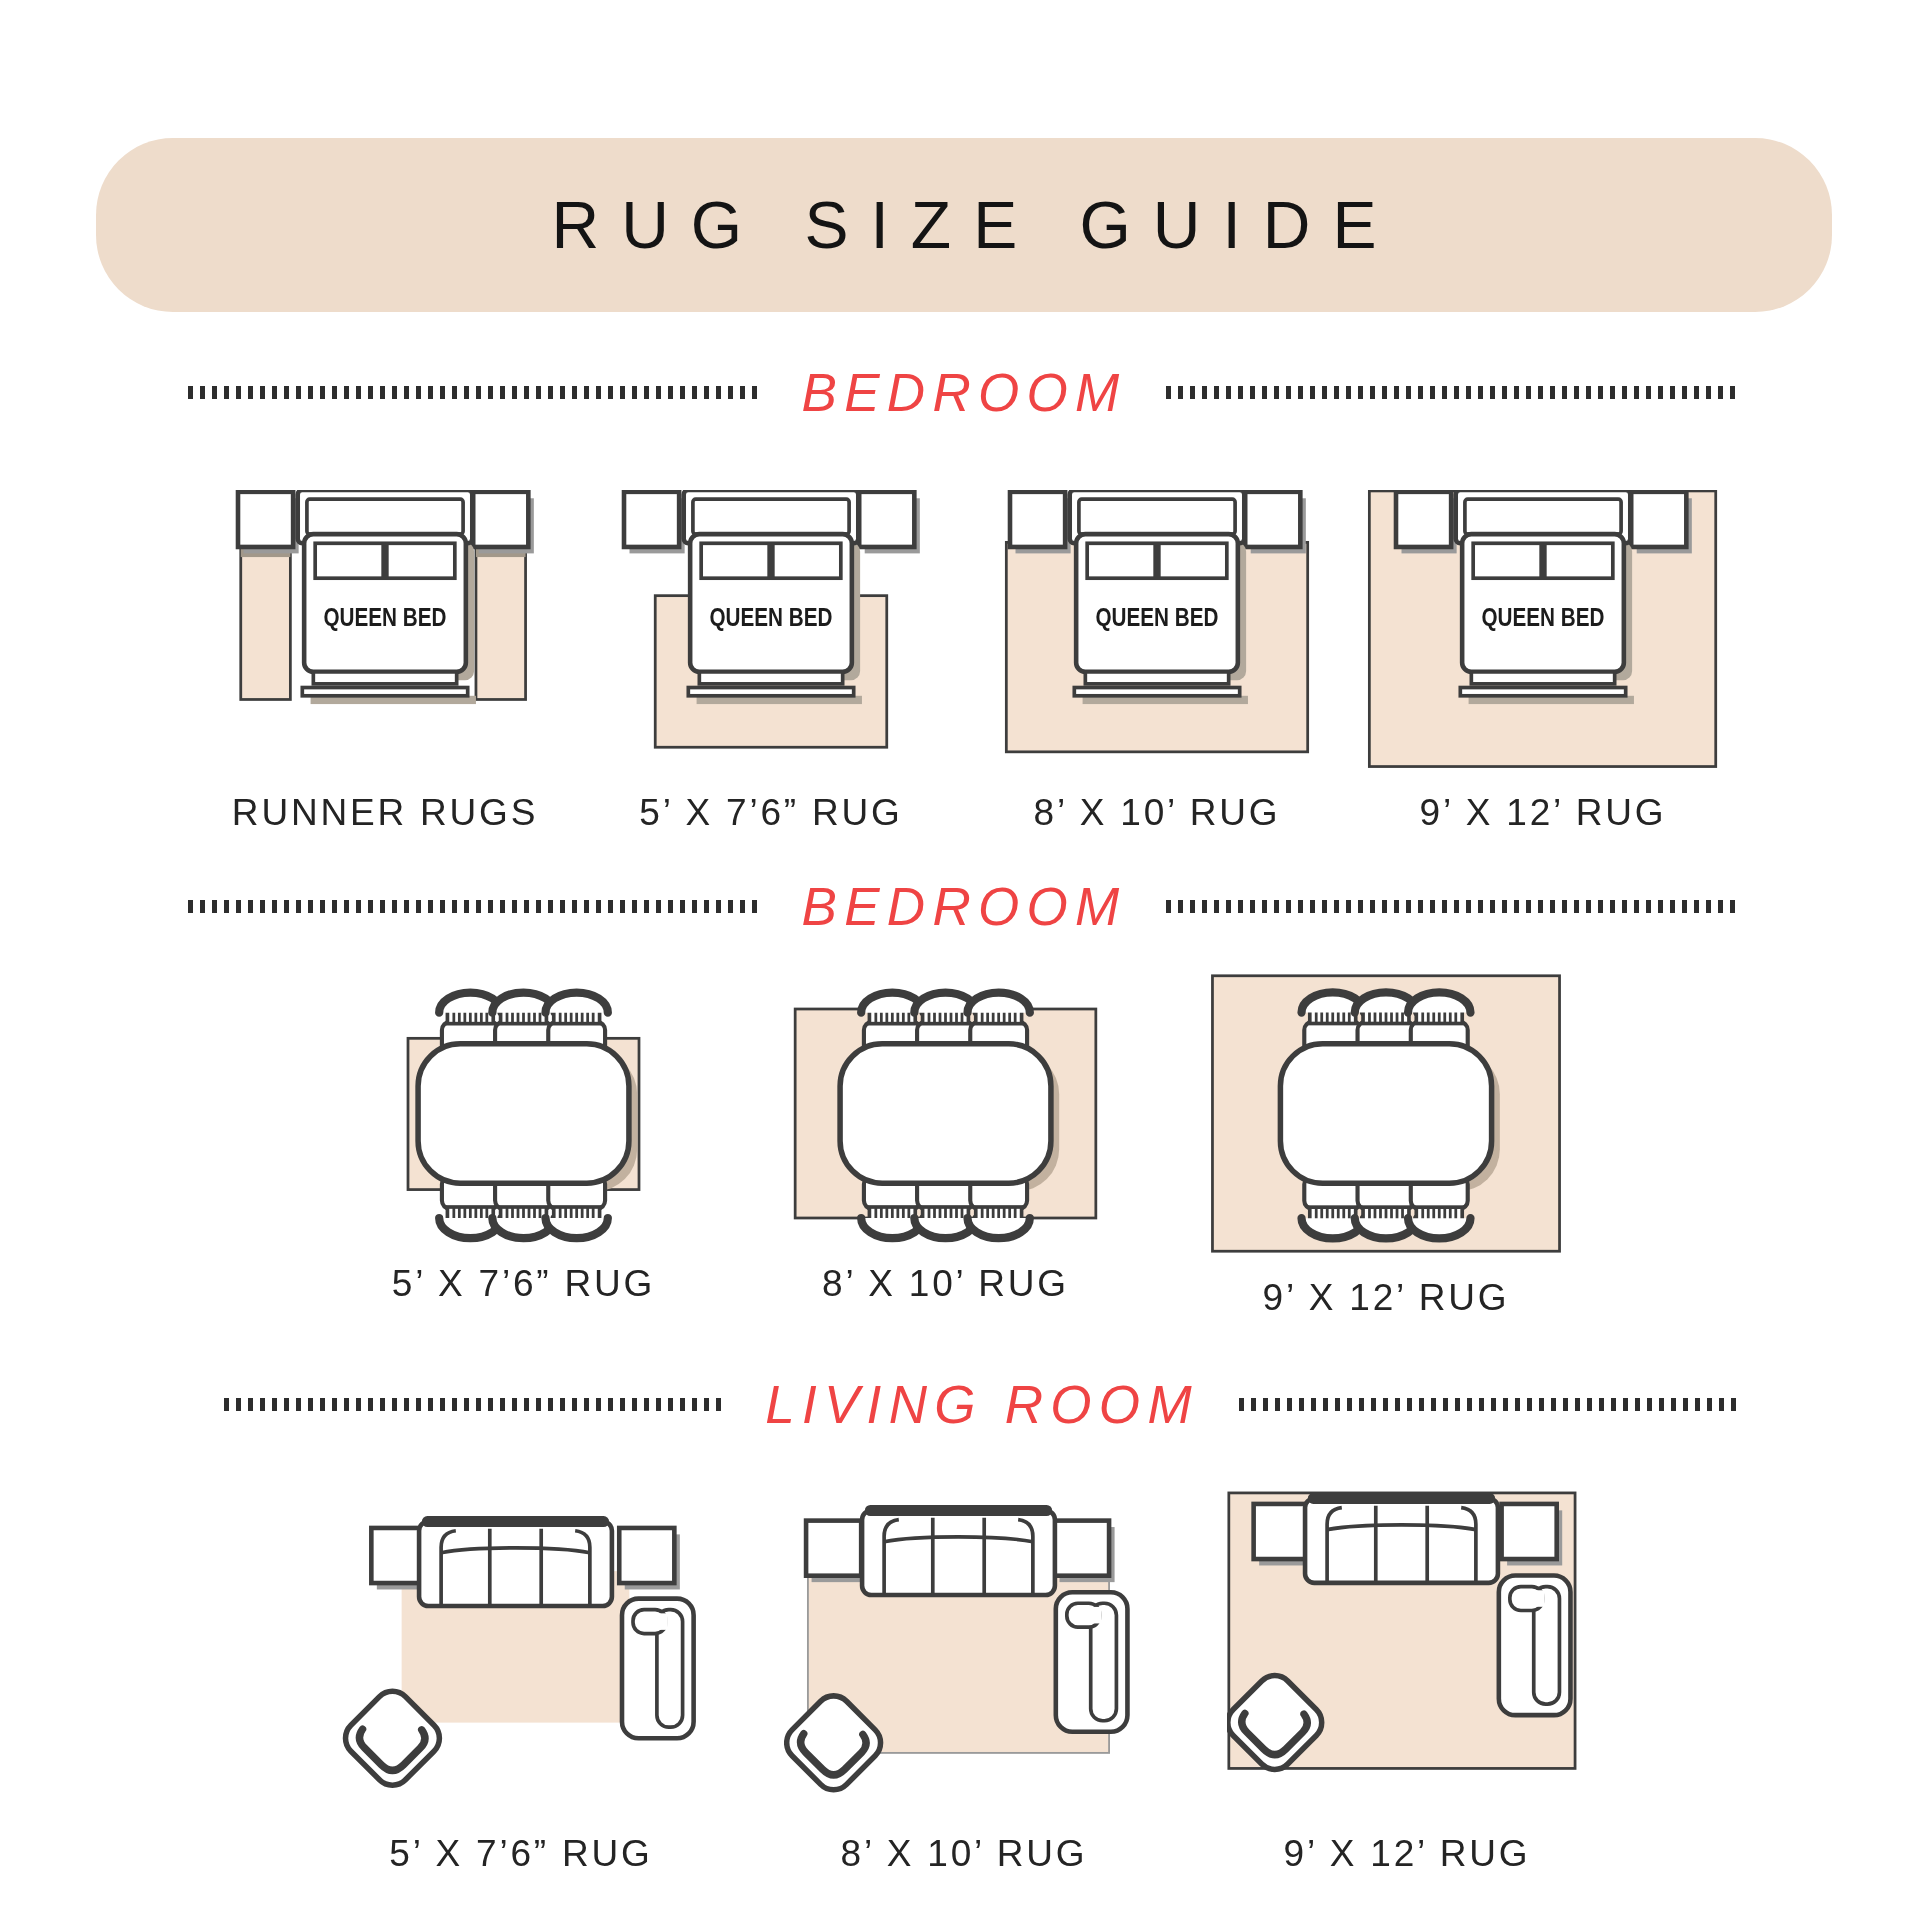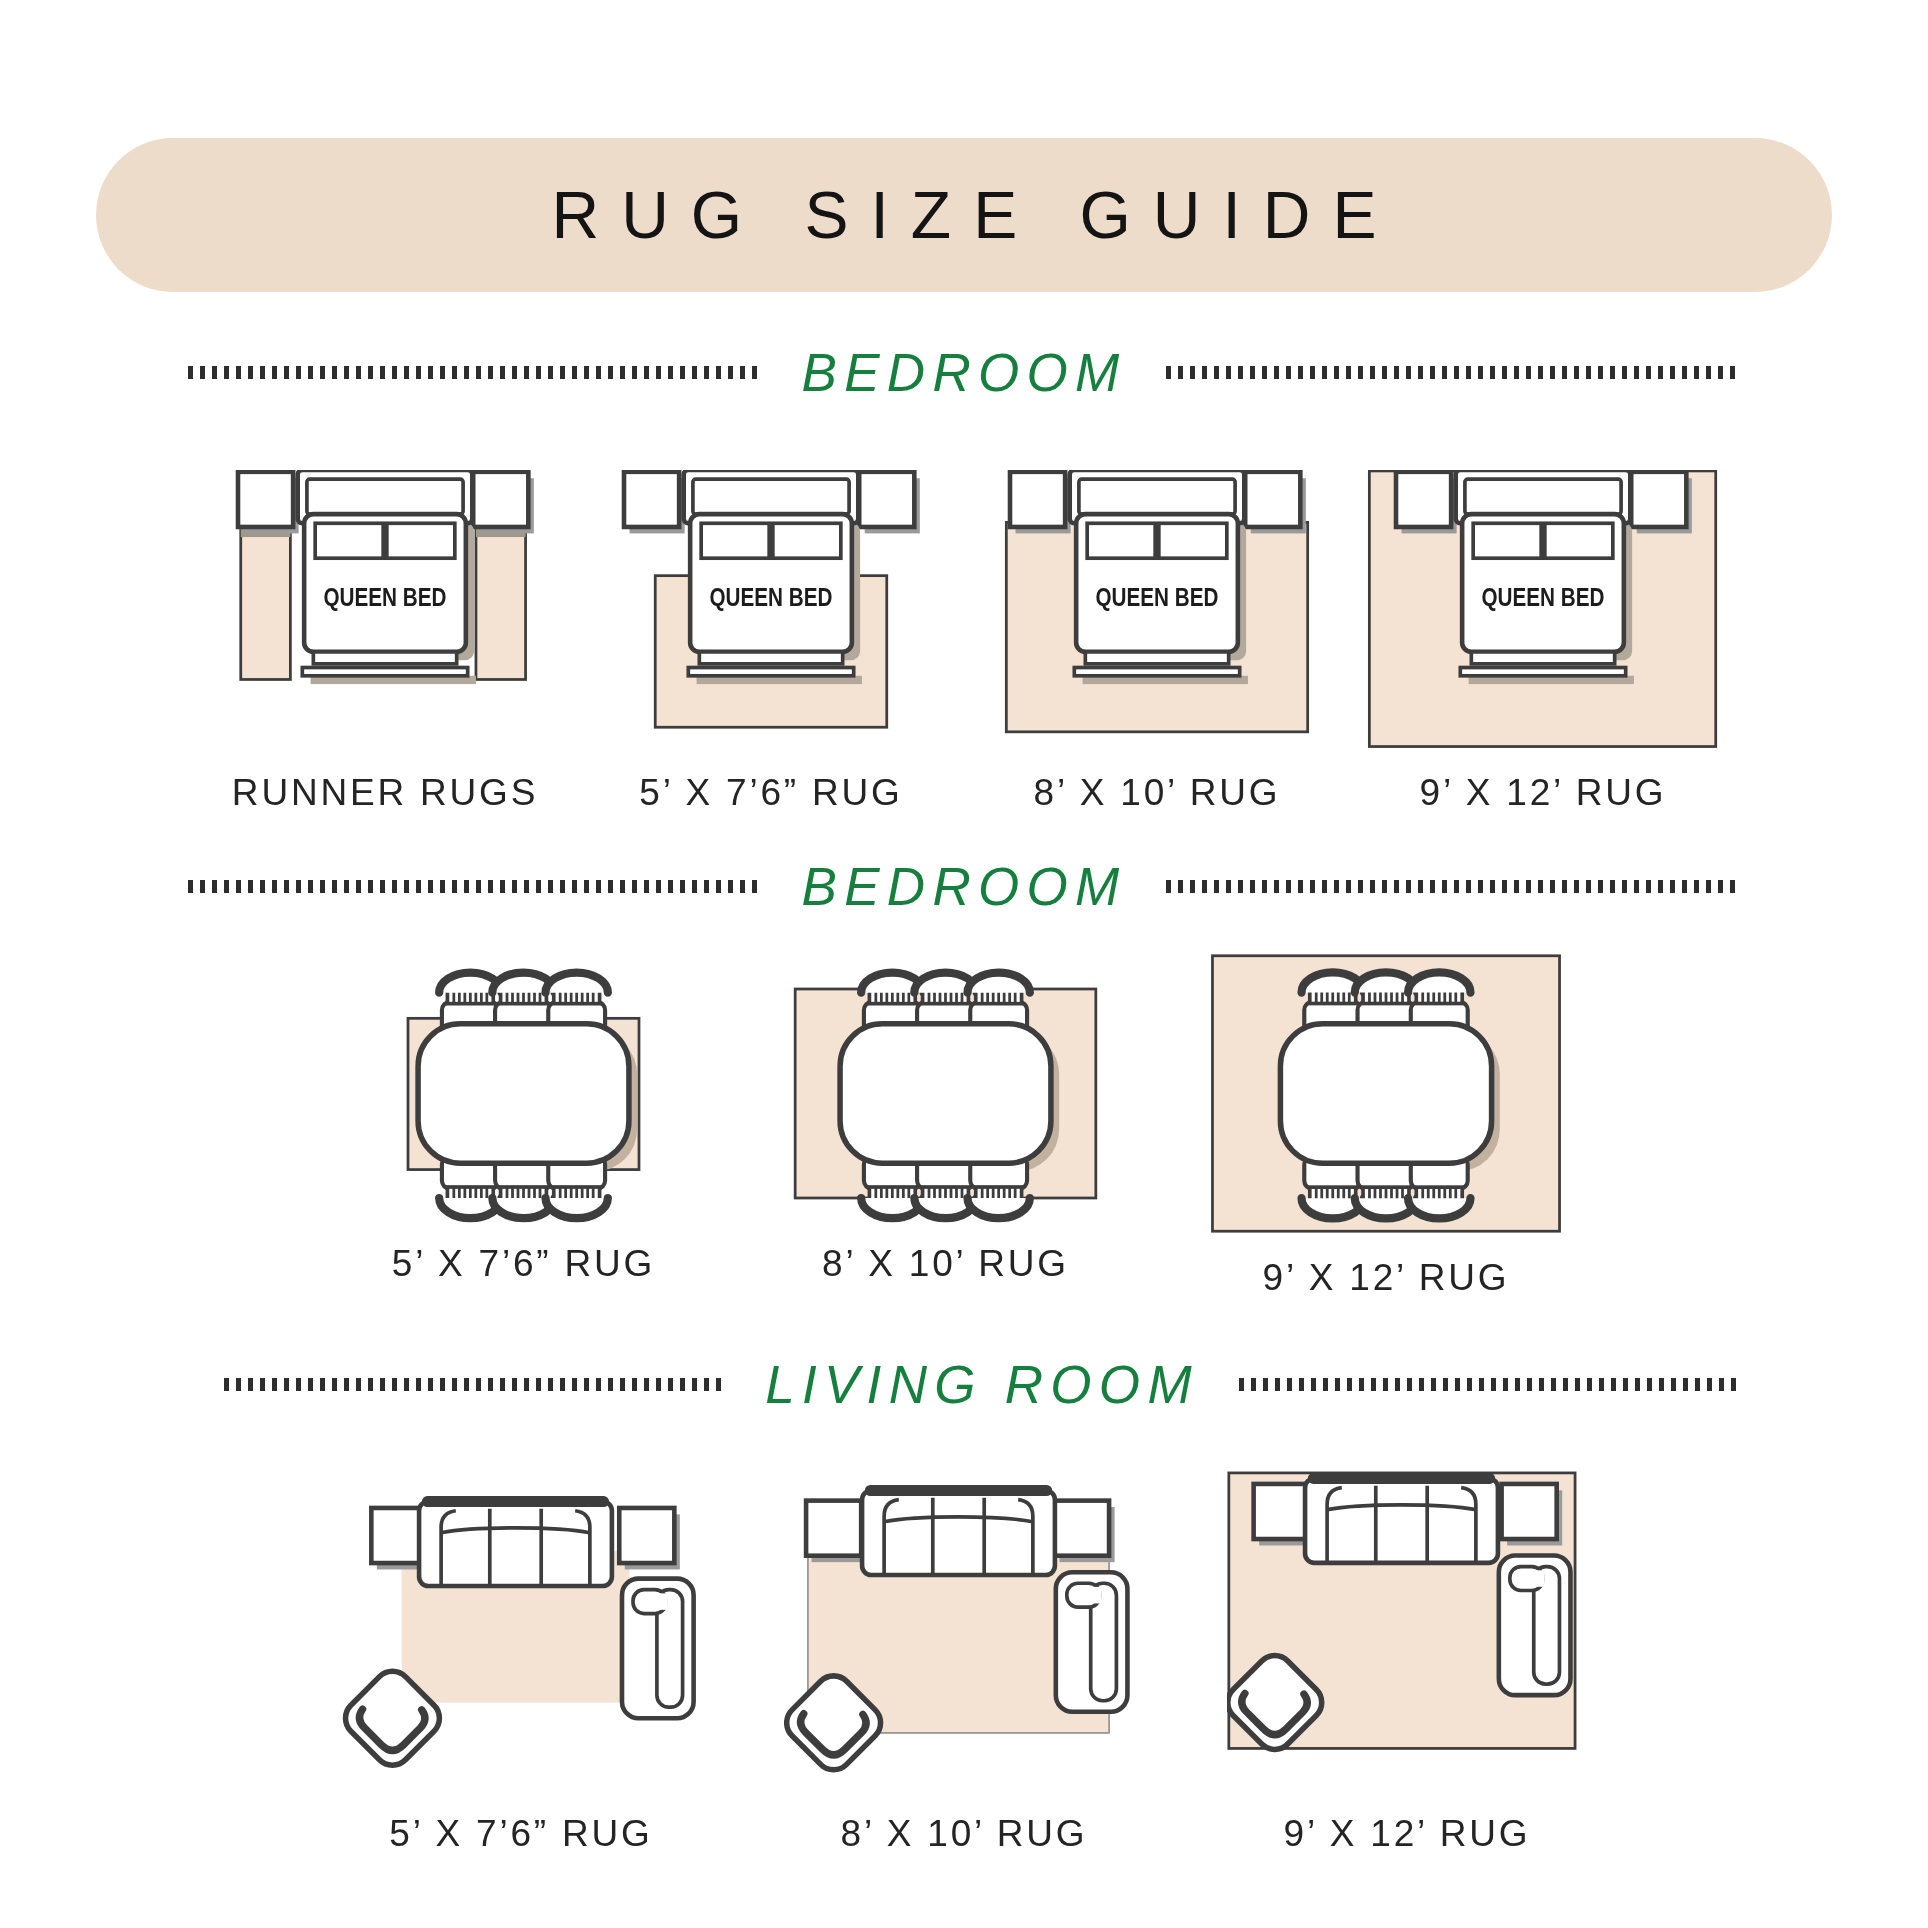--- a/index.html
+++ b/index.html
@@ -1,25 +1,25 @@
 <!DOCTYPE html>
 <html style="font-size:14.7px"><head>
 <meta charset="utf-8">
 <style>
   html,body{margin:0;padding:0;background:#ffffff;}
   .page{position:relative;width:1928px;height:1928px;background:#ffffff;
         font-family:"Liberation Sans",sans-serif;color:#1f1f1f;overflow:hidden;}
-  .banner{width:1736px;height:154px;margin:138px auto 16px;background:#eedccb;border-radius:77px;
+  .banner{width:1736px;height:174px;margin:138px auto 16px;background:#eedccb;border-radius:77px;
           display:flex;align-items:center;justify-content:center;}
   .banner h1{margin:0;font-size:66px;font-weight:400;letter-spacing:22px;color:#141414;text-indent:22px;}
   .section-head{display:flex;align-items:center;gap:40px;padding:0 188px;height:64px;}
   .section-head .dots{flex:1;height:13px;
       background-image:repeating-linear-gradient(90deg,#2d2d2d 0 4.6px,transparent 4.6px 12px);}
   .section-head h2{margin:0;font-size:53px;font-weight:400;font-style:italic;
-      letter-spacing:7.3px;color:#15803d;white-space:nowrap;text-align:right;}
+      letter-spacing:7.3px;color:#ef4444;white-space:nowrap;text-align:right;}
   .head-bedroom{margin-top:48px;}
   .head-kitchen{margin-top:39px;}
   .head-living{margin-top:52px;margin-left:36px;}
   .row{display:flex;justify-content:center;}
   .row-bedroom{margin-top:66px;align-items:flex-start;gap:0;}
   .row-kitchen{margin-top:24px;align-items:center;gap:73px;}
   .row-living{margin-top:55px;align-items:flex-end;gap:83px;}
   figure{margin:0;display:flex;flex-direction:column;align-items:center;}
   figcaption{font-size:37px;letter-spacing:2.8px;color:#242424;line-height:44px;white-space:nowrap;}
   .row-bedroom figcaption{margin-top:7.3px;}

